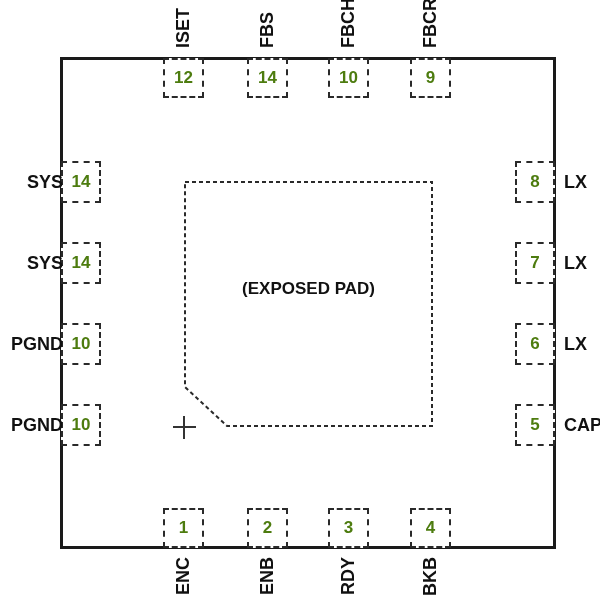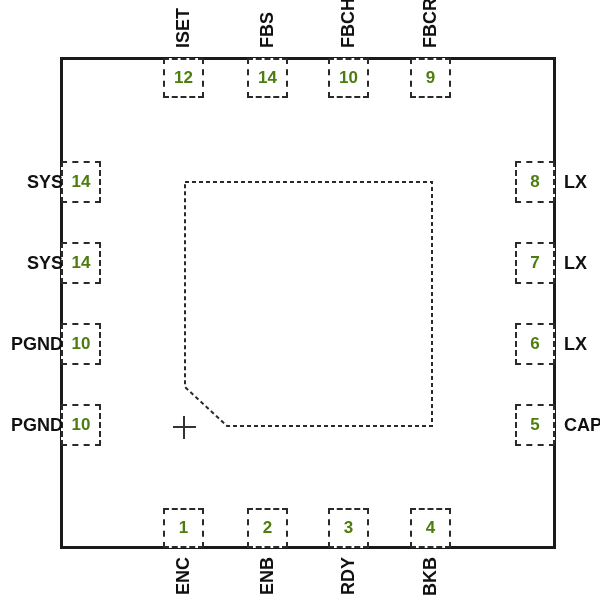--- a/index.html
+++ b/index.html
@@ -126,20 +126,21 @@
 
   <svg id="pad-graphics" viewBox="0 0 496 492">
     <polygon points="125,125 372,125 372,369 167,369 125,330" fill="none" stroke="#2a2a2a" stroke-width="2" stroke-dasharray="4 3"></polygon>
     <g stroke="#333333" stroke-width="2" fill="none">
       <line x1="113" y1="370" x2="136" y2="370"></line>
       <line x1="124" y1="359" x2="124" y2="382"></line>
     </g>
   </svg>
 
   <div id="exposed-pad-label">
+    <div>(EXPOSED PAD)</div>
   </div>
 
   <div class="pad h" id="pad-12">
       <span>12</span>
     </div>
   <div class="pad h" id="pad-11">
       <span>14</span>
     </div>
   <div class="pad h" id="pad-10">
       <span>10</span>

